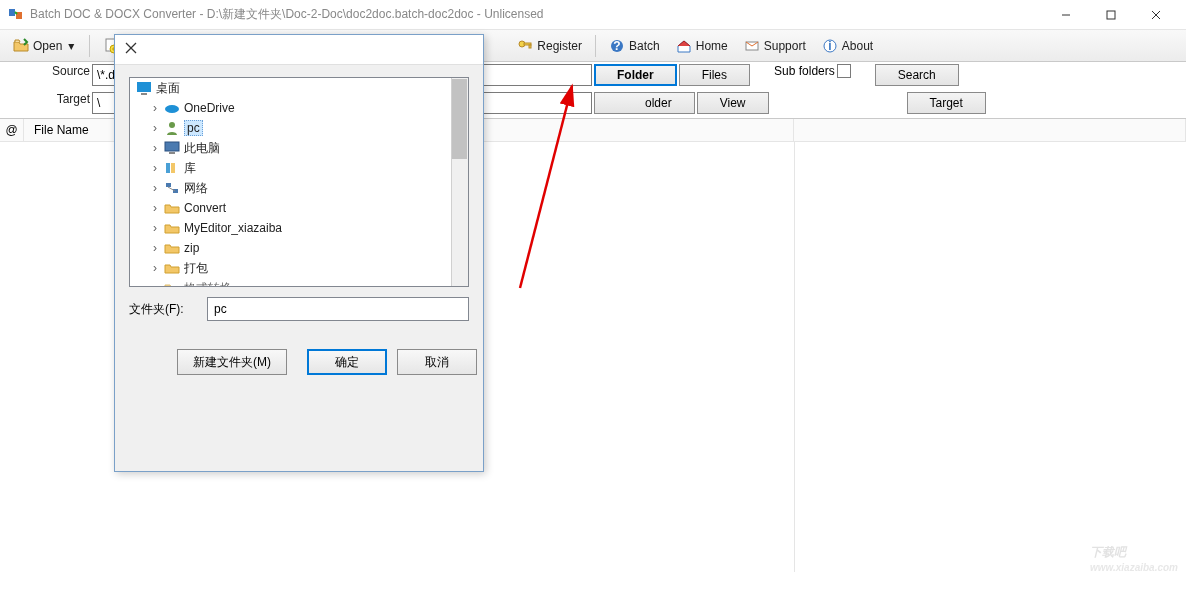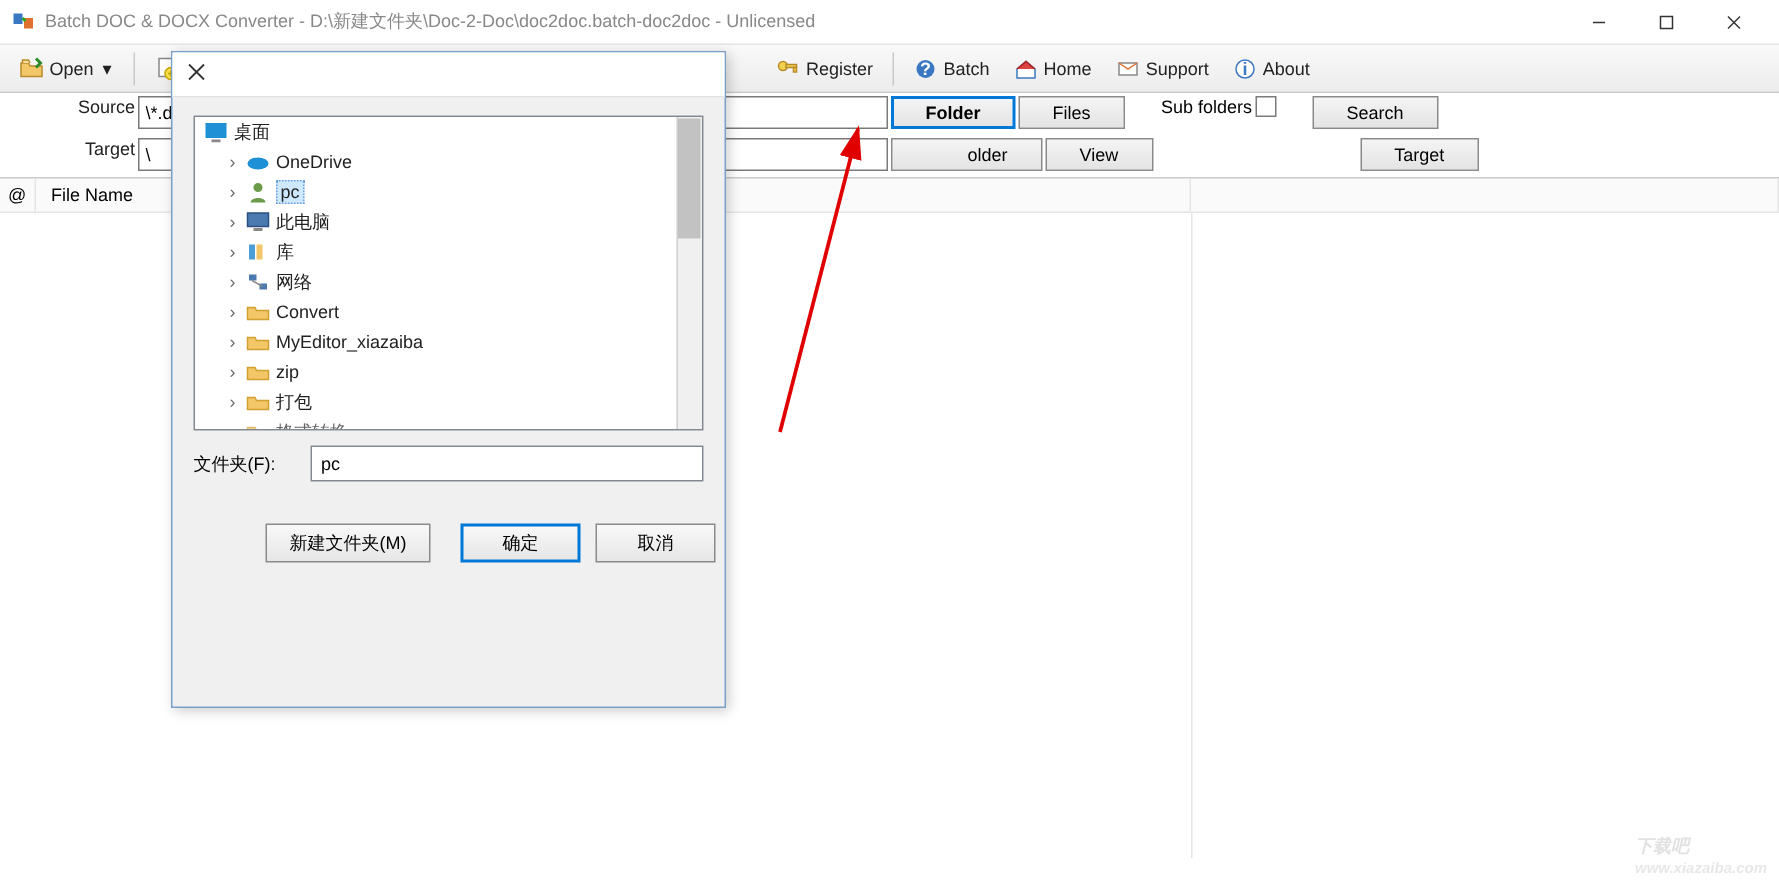--- a/index.html
+++ b/index.html
@@ -55,21 +55,21 @@
 .frow input { flex: 1; height: 24px; border: 1px solid #828790; background: #fff; padding: 0 6px; }
 .dlgbtns { display: flex; gap: 10px; justify-content: flex-start; margin-top: 18px; padding-left: 48px; }
 .dbtn { height: 26px; border: 1px solid #8a8a8a; background: linear-gradient(#f8f8f8,#e6e6e6); min-width: 80px; display: flex; align-items: center; justify-content: center; }
 .dbtn.def { border: 2px solid #0078d7; }
 .dlgbtns .spacer { width: 30px; }
 
 
 .arrow { position: absolute; left: 500px; top: 78px; pointer-events: none; }
 
 
-.wm { position: absolute; right: 8px; bottom: 8px; color: #d0d0d0; font-size: 22px; font-style: italic; font-weight: bold; opacity: .6; }
+.wm { position: absolute; right: 8px; bottom: 20px; color: #d0d0d0; font-size: 22px; font-style: italic; font-weight: bold; opacity: .6; }
 .wm small { display:block; font-size:10px; text-align:right; color:#d8d8d8; font-style: italic; }
 
 .icon16 { width:16px; height:16px; }
 </style>
 </head>
 <body>
 
 <div class="titlebar">
   <svg class="appicon" viewBox="0 0 16 16">
       <rect x="1" y="2" width="6" height="7" fill="#3b78c4"></rect>

